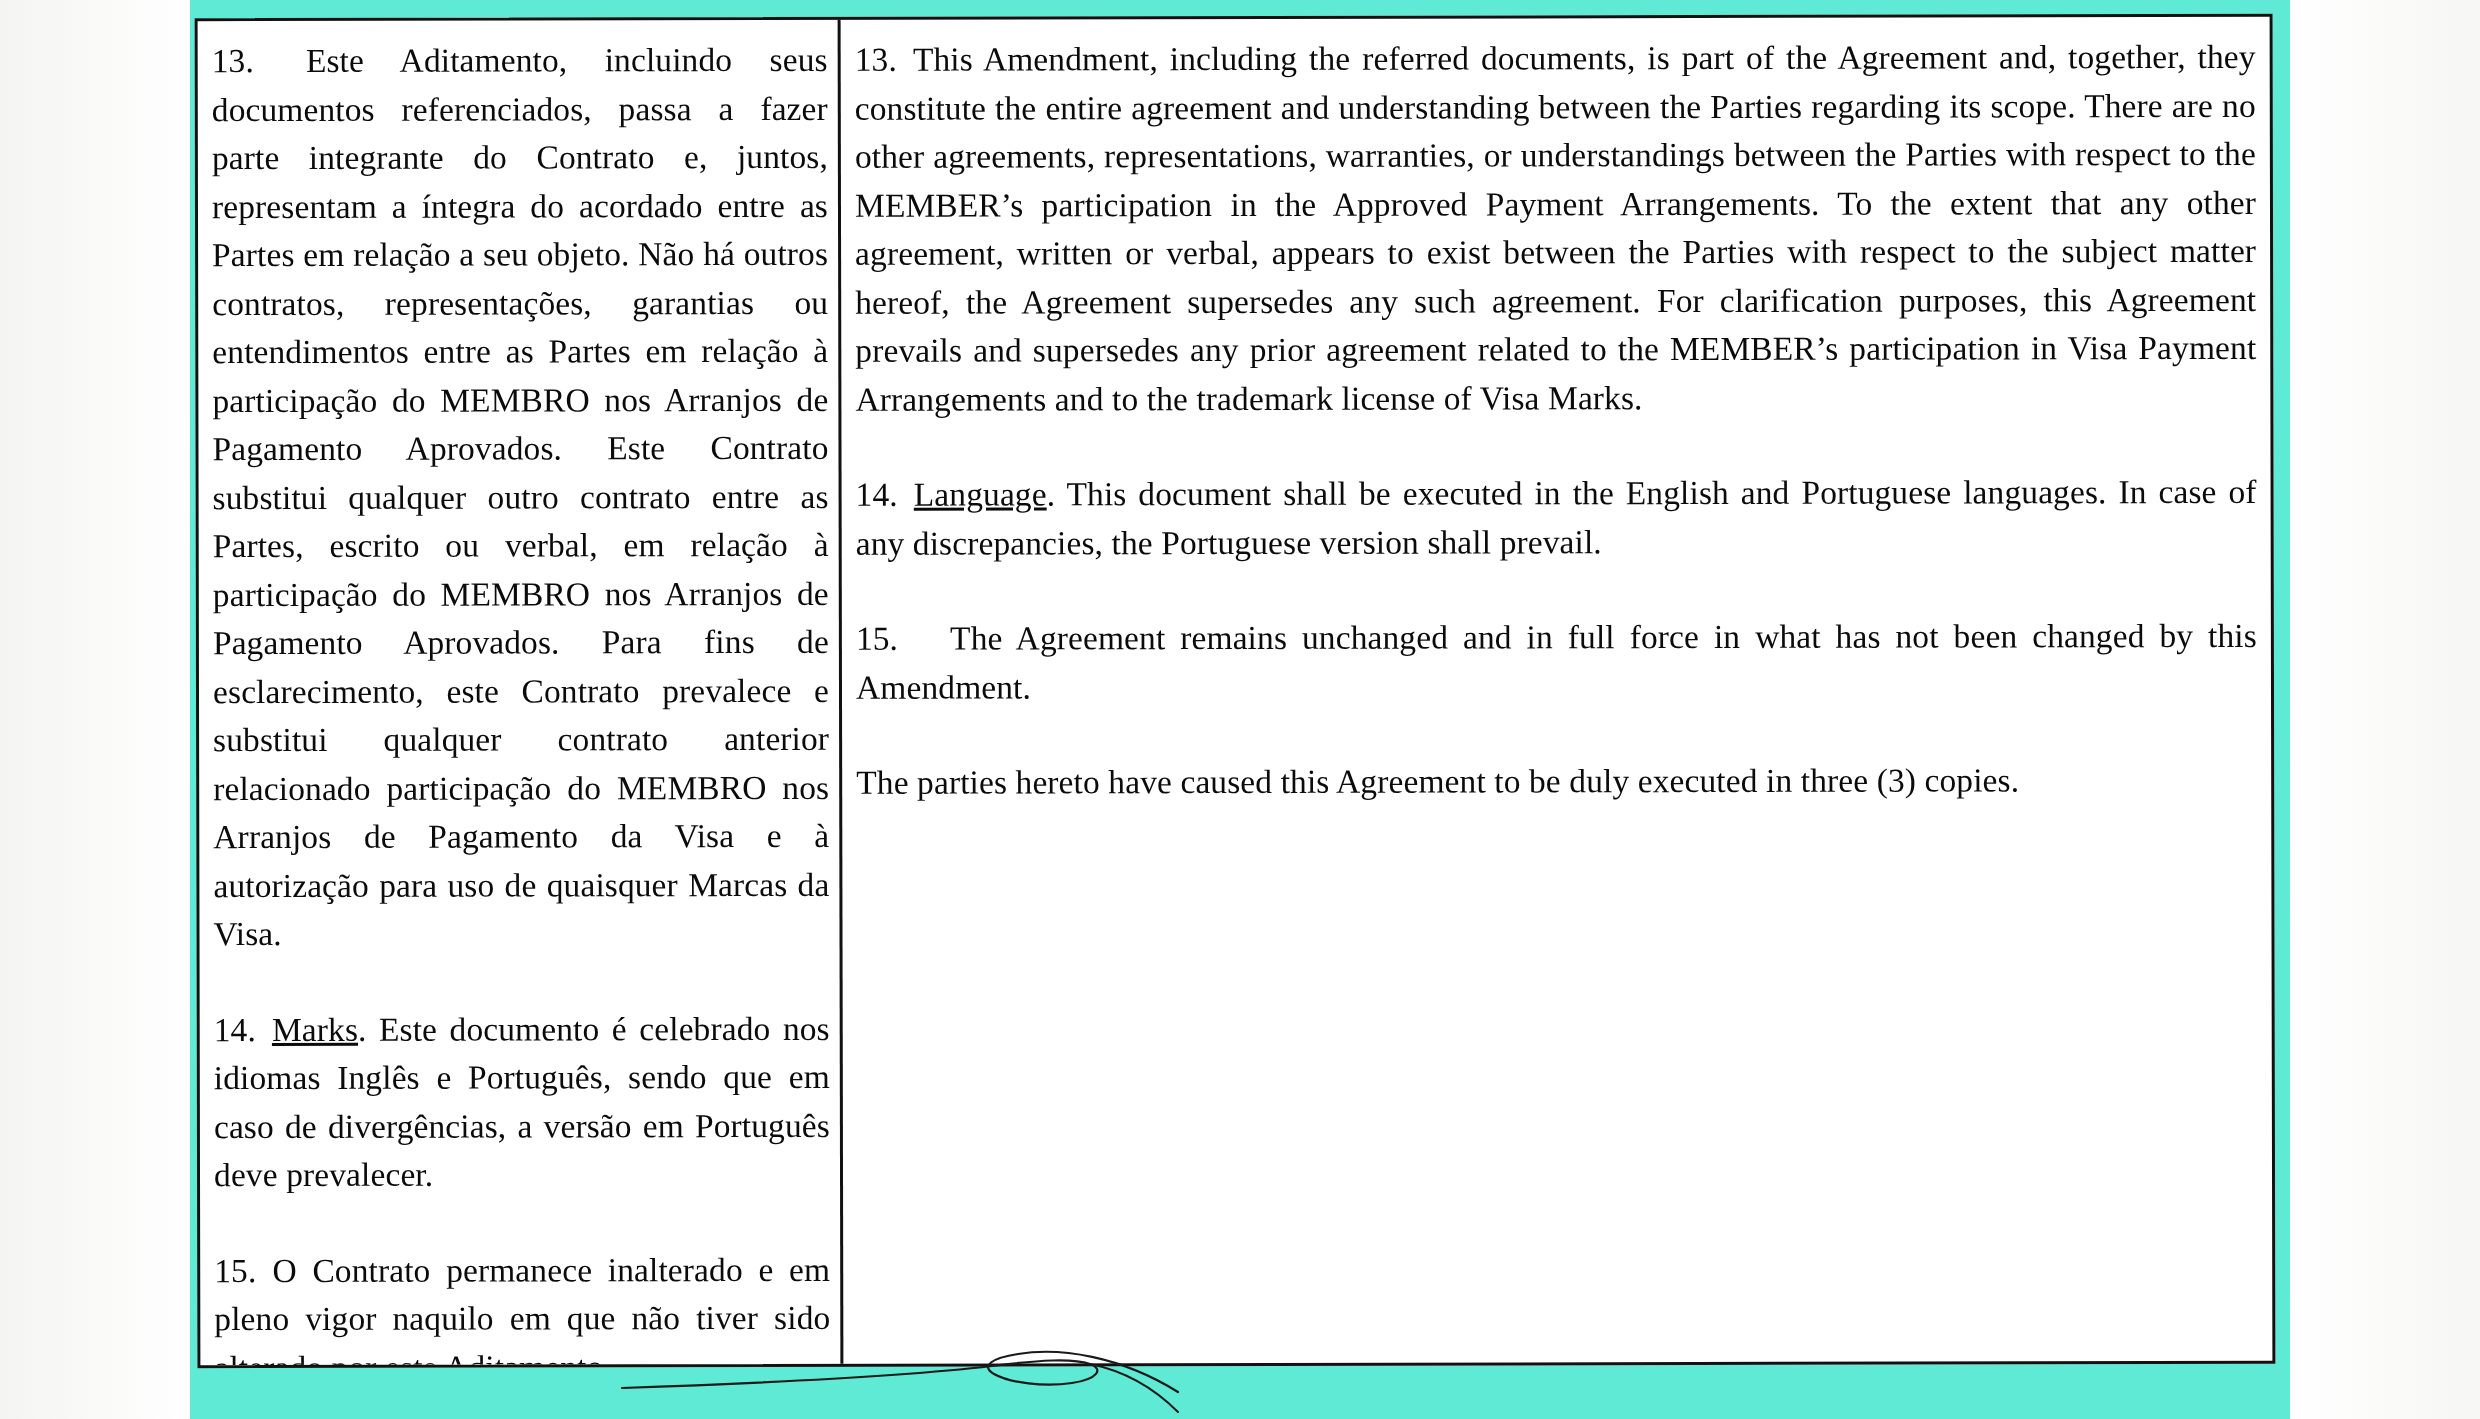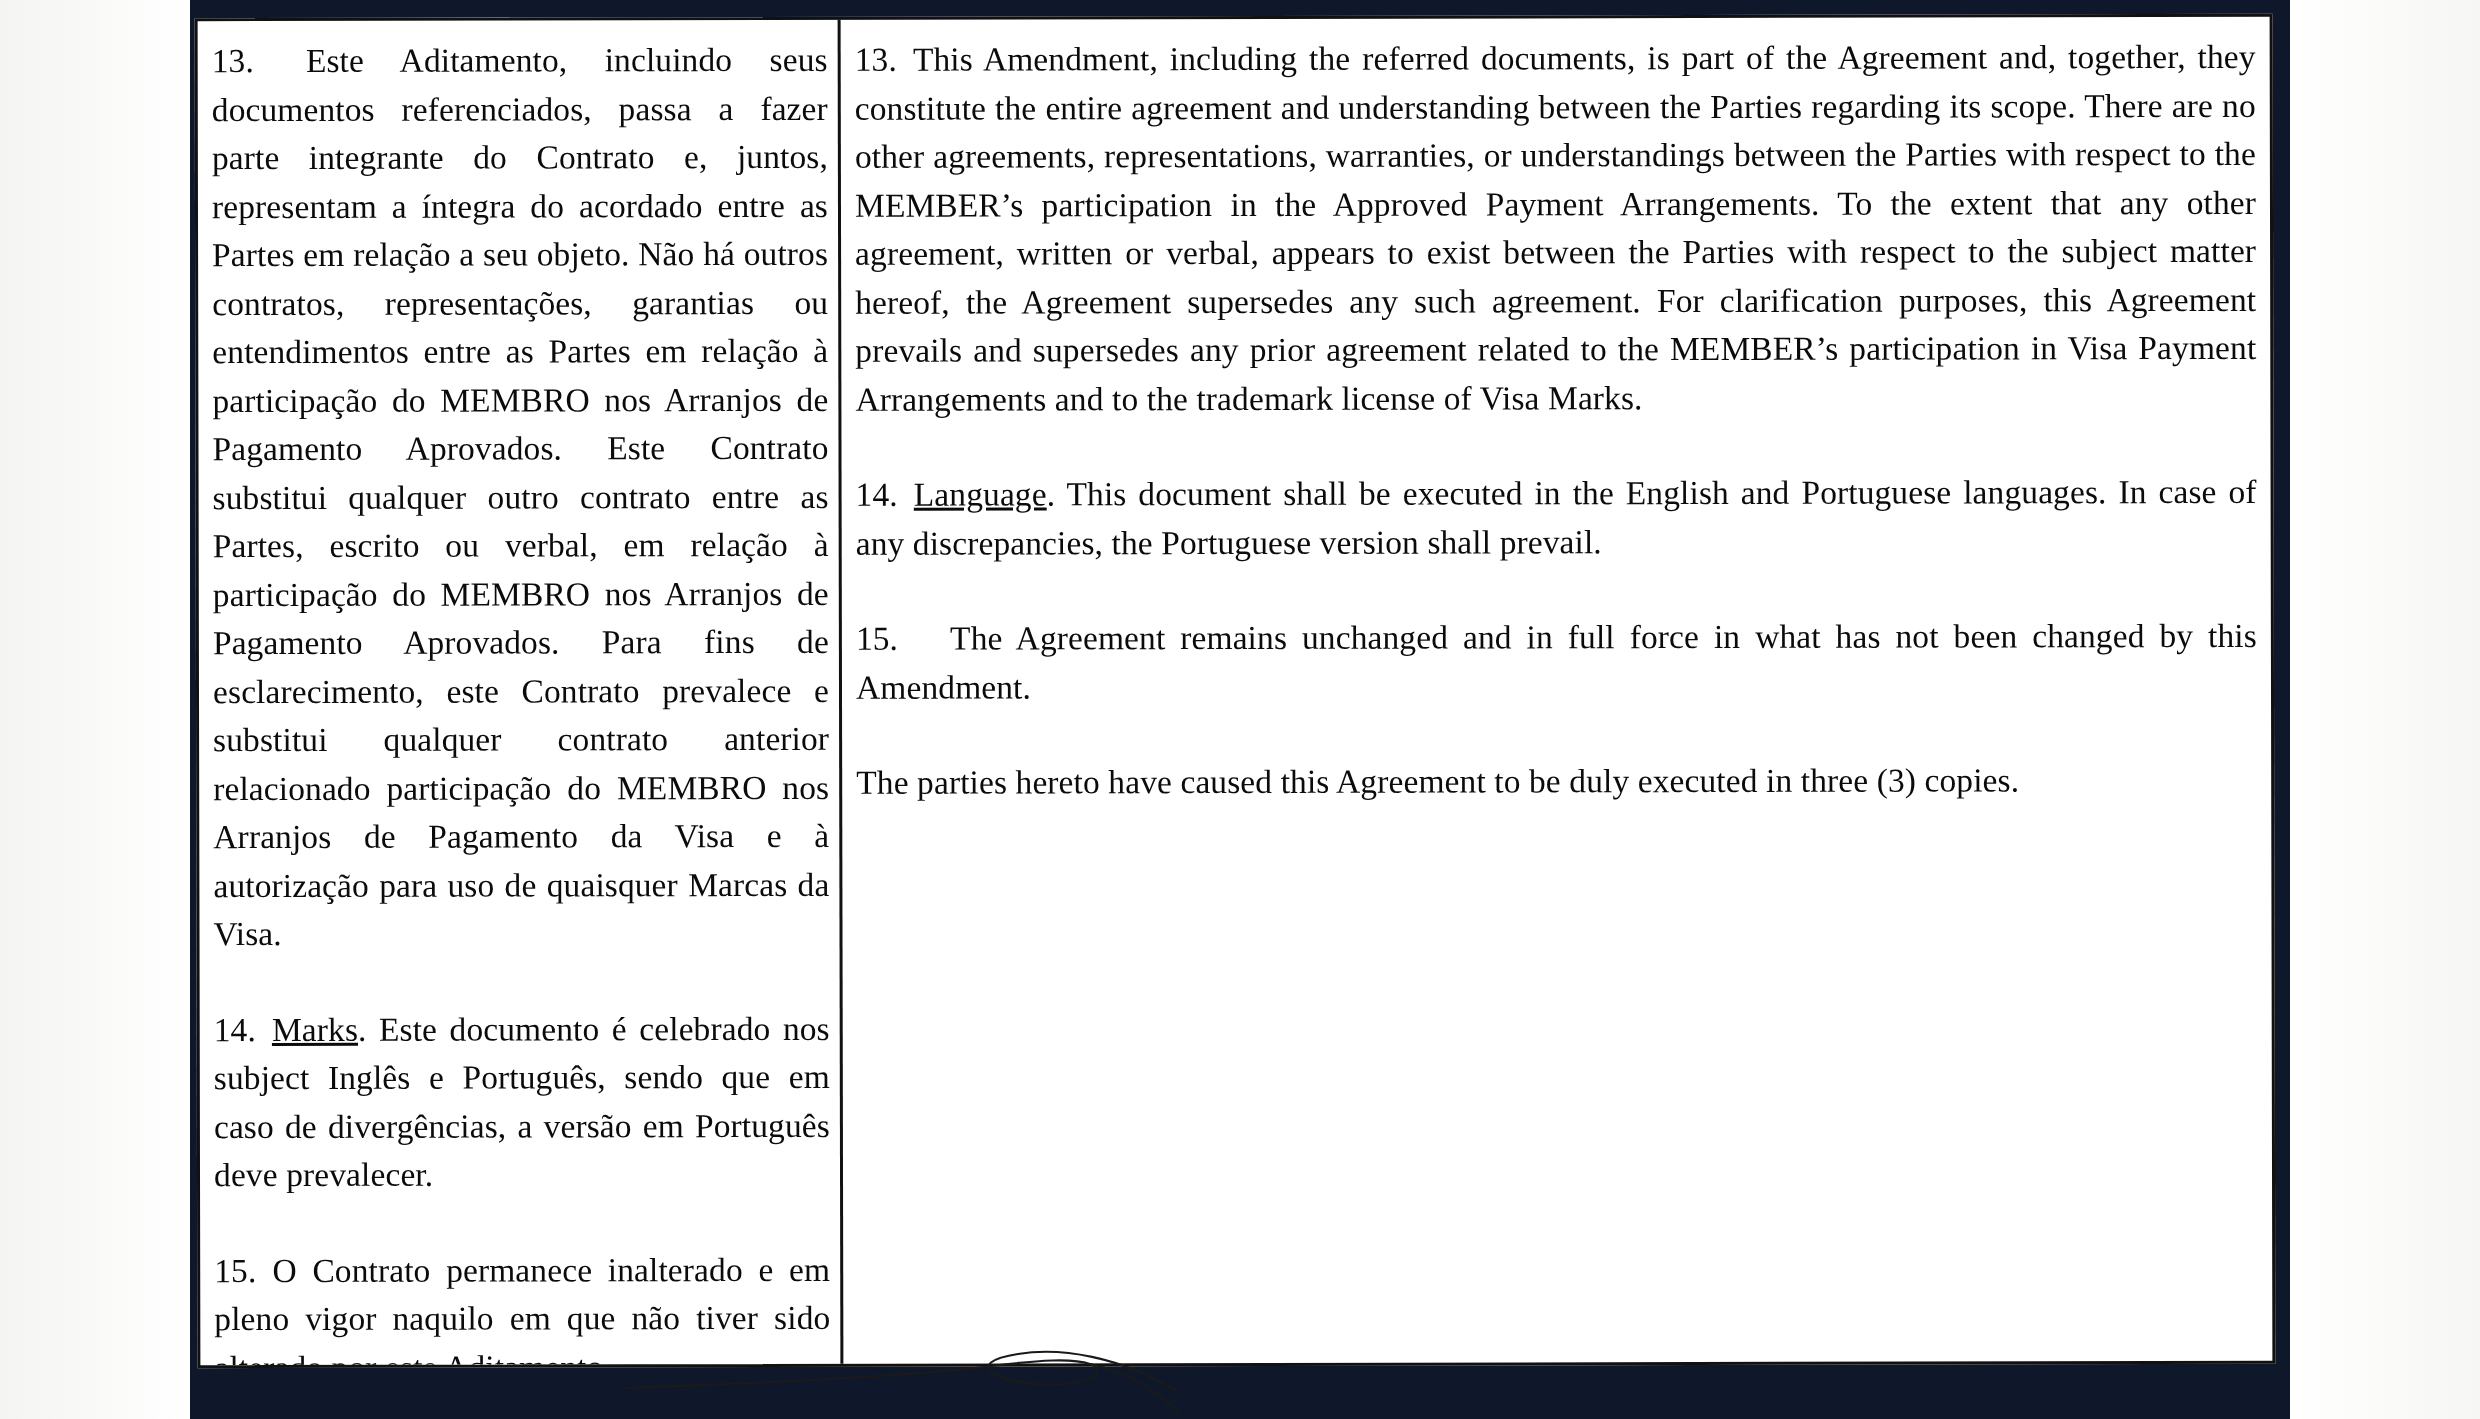--- a/index.html
+++ b/index.html
@@ -13,21 +13,21 @@
     font-family: "Liberation Serif", "DejaVu Serif", serif;
     color: #000000;
     position: relative;
     overflow: hidden;
   }
 
   
   .scan-page {
     position: absolute;
     inset: 0;
-    background: #0f172a;
+    background: #5eead4;
   }
 
   
   .contract-table {
     position: absolute;
     left: 196px;
     top: 16px;
     width: 2078px;
     height: 1350px;
     border: 3px solid #111111;
@@ -108,21 +108,21 @@
 
   <div class="scan-edge-left"></div>
   <div class="scan-edge-right"></div>
 
   <div class="contract-table">
 
     <div class="col col-pt">
 
       <p class="para"><span>13.</span><span class="numtab"></span><span>Este Aditamento, incluindo seus documentos referenciados, passa a fazer parte integrante do Contrato e, juntos, representam a íntegra do acordado entre as Partes em relação a seu objeto. Não há outros contratos, representações, garantias ou entendimentos entre as Partes em relação à participação do MEMBRO nos Arranjos de Pagamento Aprovados. Este Contrato substitui qualquer outro contrato entre as Partes, escrito ou verbal, em relação à participação do MEMBRO nos Arranjos de Pagamento Aprovados. Para fins de esclarecimento, este Contrato prevalece e substitui qualquer contrato anterior relacionado participação do MEMBRO nos Arranjos de Pagamento da Visa e à autorização para uso de quaisquer Marcas da Visa.</span></p>
 
-      <p class="para spaced-before"><span>14.</span><span class="numtab-sm"></span><span class="uline">Marks</span><span>. Este documento é celebrado nos subject Inglês e Português, sendo que em caso de divergências, a versão em Português deve prevalecer.</span></p>
+      <p class="para spaced-before"><span>14.</span><span class="numtab-sm"></span><span class="uline">Marks</span><span>. Este documento é celebrado nos idiomas Inglês e Português, sendo que em caso de divergências, a versão em Português deve prevalecer.</span></p>
 
       <p class="para spaced-before"><span>15.</span><span class="numtab-sm"></span><span>O Contrato permanece inalterado e em pleno vigor naquilo em que não tiver sido alterado por este Aditamento.</span></p>
 
     </div>
 
     <div class="col col-en">
 
       <p class="para"><span>13.</span><span class="numtab-sm"></span><span>This Amendment, including the referred documents, is part of the Agreement and, together, they constitute the entire agreement and understanding between the Parties regarding its scope. There are no other agreements, representations, warranties, or understandings between the Parties with respect to the MEMBER’s participation in the Approved Payment Arrangements. To the extent that any other agreement, written or verbal, appears to exist between the Parties with respect to the subject matter hereof, the Agreement supersedes any such agreement. For clarification purposes, this Agreement prevails and supersedes any prior agreement related to the MEMBER’s participation in Visa Payment Arrangements and to the trademark license of Visa Marks.</span></p>
 
       <p class="para spaced-before"><span>14.</span><span class="numtab-sm"></span><span class="uline">Language</span><span>. This document shall be executed in the English and Portuguese languages. In case of any discrepancies, the Portuguese version shall prevail.</span></p>

